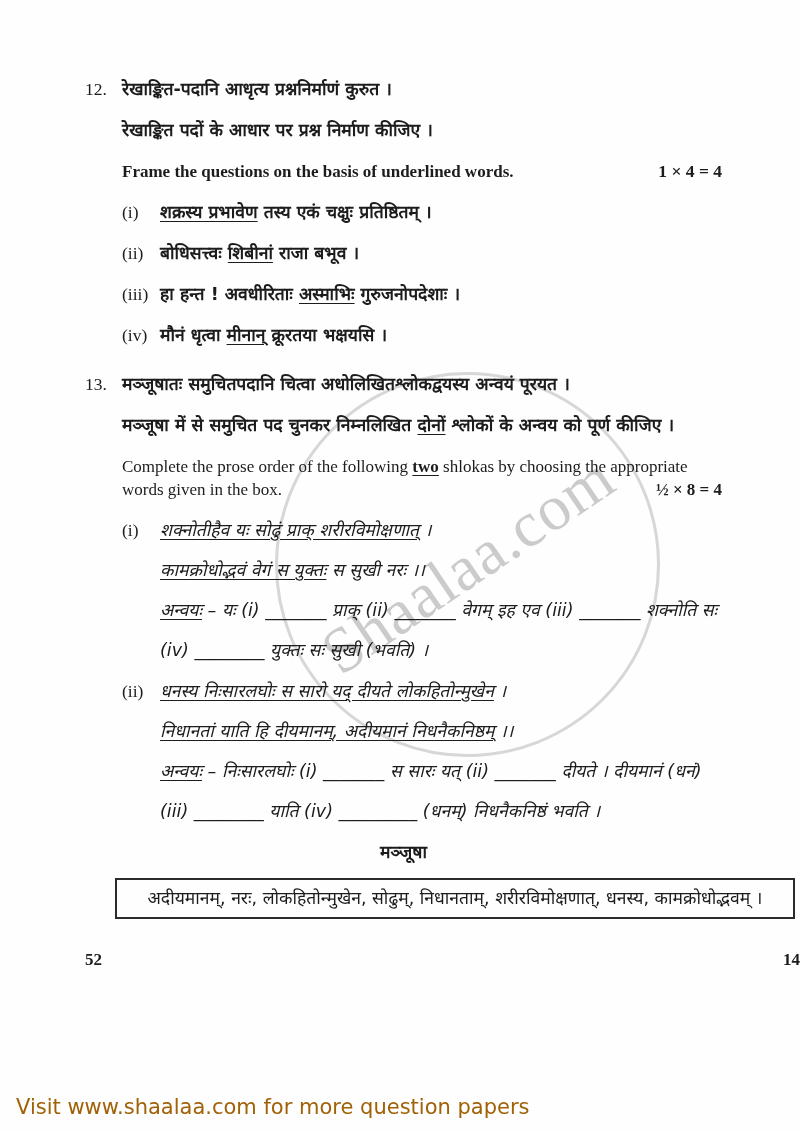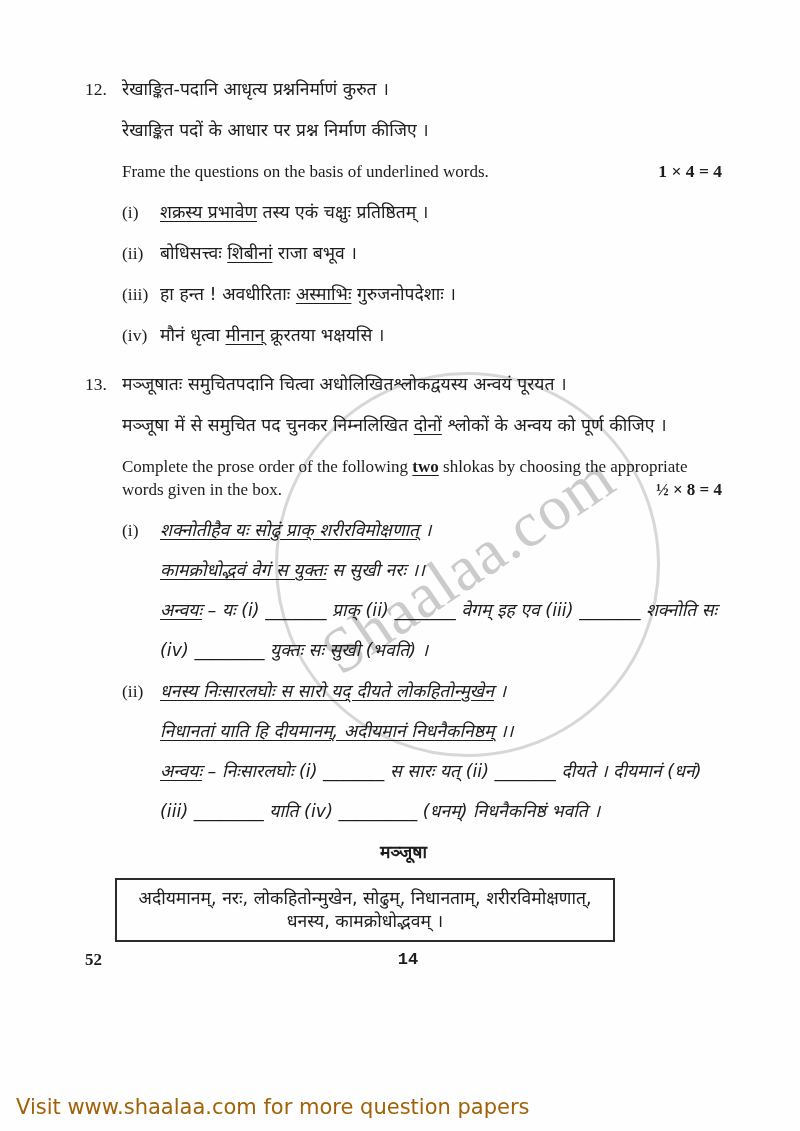--- a/index.html
+++ b/index.html
@@ -52,62 +52,62 @@
     top: 78px;
     width: 637px;
     z-index: 1;
     font-size: 17.5px;
     line-height: 23px;
   }
   .row { display: flex; margin-bottom: 18px; }
   .qnum { width: 37px; flex-shrink: 0; font-family: Liberation Serif, serif; }
   .indent1 { padding-left: 37px; }
   .ilabel { width: 38px; flex-shrink: 0; font-family: "Liberation Serif", serif; }
-  .qtext { flex: 1; }
+  .qtext { flex: 1; font-weight: bold; }
   .en { font-family: "Liberation Serif", serif; font-size: 17px; }
   .marks { font-weight: bold; white-space: nowrap; font-family: "Liberation Serif", serif; }
   .between { justify-content: flex-end; }
   .u { text-decoration: underline; text-underline-offset: 3px; }
   .b { font-weight: bold; }
   .slines { flex: 1; font-style: italic; }
   .sline { margin-bottom: 17px; }
   .sline:last-child { margin-bottom: 0; }
   .enpara { position: relative; flex: 1; padding-right: 4px; }
   .enpara .marks { position: absolute; right: 0; bottom: 0; margin-left: 31px; }
   .q13 { margin-top: 26px; }
   .shloka-block { margin-bottom: 18px; }
   .manjusha-heading {
     text-align: center;
     font-weight: bold;
     margin: 10px 0 14px 0;
   }
   .word-box {
     margin-left: 30px;
-    width: 500px;
+    width: 680px;
     border: 2px solid #2b2b2b;
     padding: 7px 16px;
     text-align: center;
   }
   
   .pagenum-left {
     position: absolute;
     left: 85px;
     top: 950px;
     font-family: "Liberation Serif", serif;
     font-weight: bold;
     font-size: 17px;
     z-index: 1;
   }
   .pagenum-center {
     position: absolute;
     left: 16px;
     right: 0;
     top: 950px;
-    text-align: center;
-    font-family: Liberation Mono, monospace;
+    text-align: right;
+    font-family: Liberation Serif, serif;
     font-weight: bold;
     font-size: 17px;
     z-index: 1;
   }
   .footer {
     position: absolute;
     left: 16px;
     bottom: 12px;
     font-size: 21px;
     color: #a16207;

